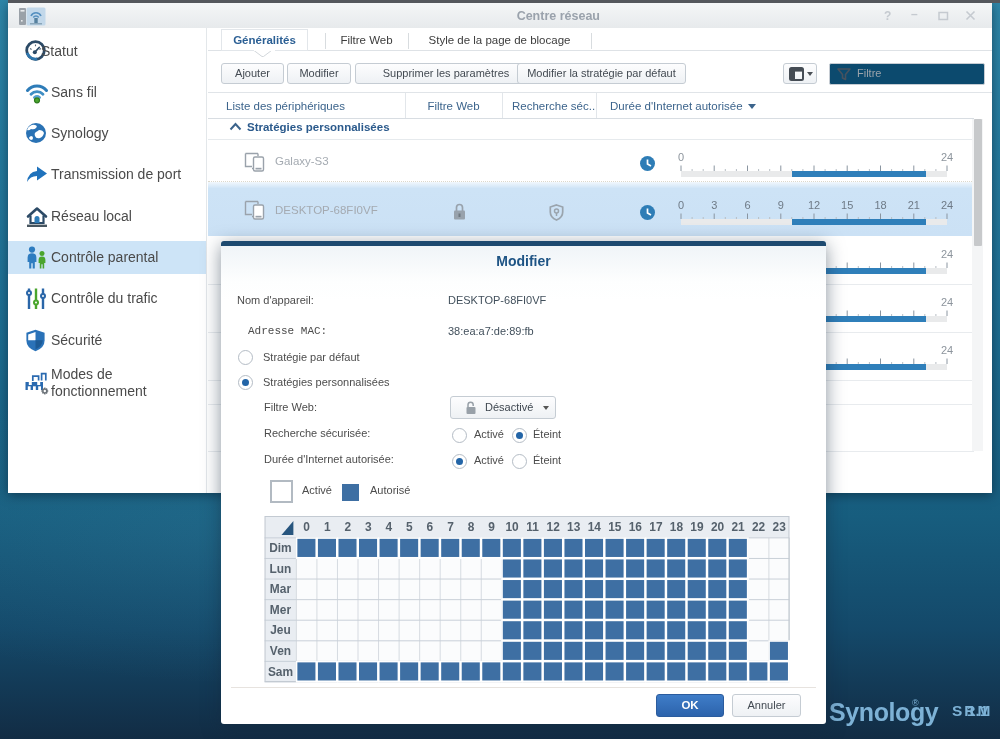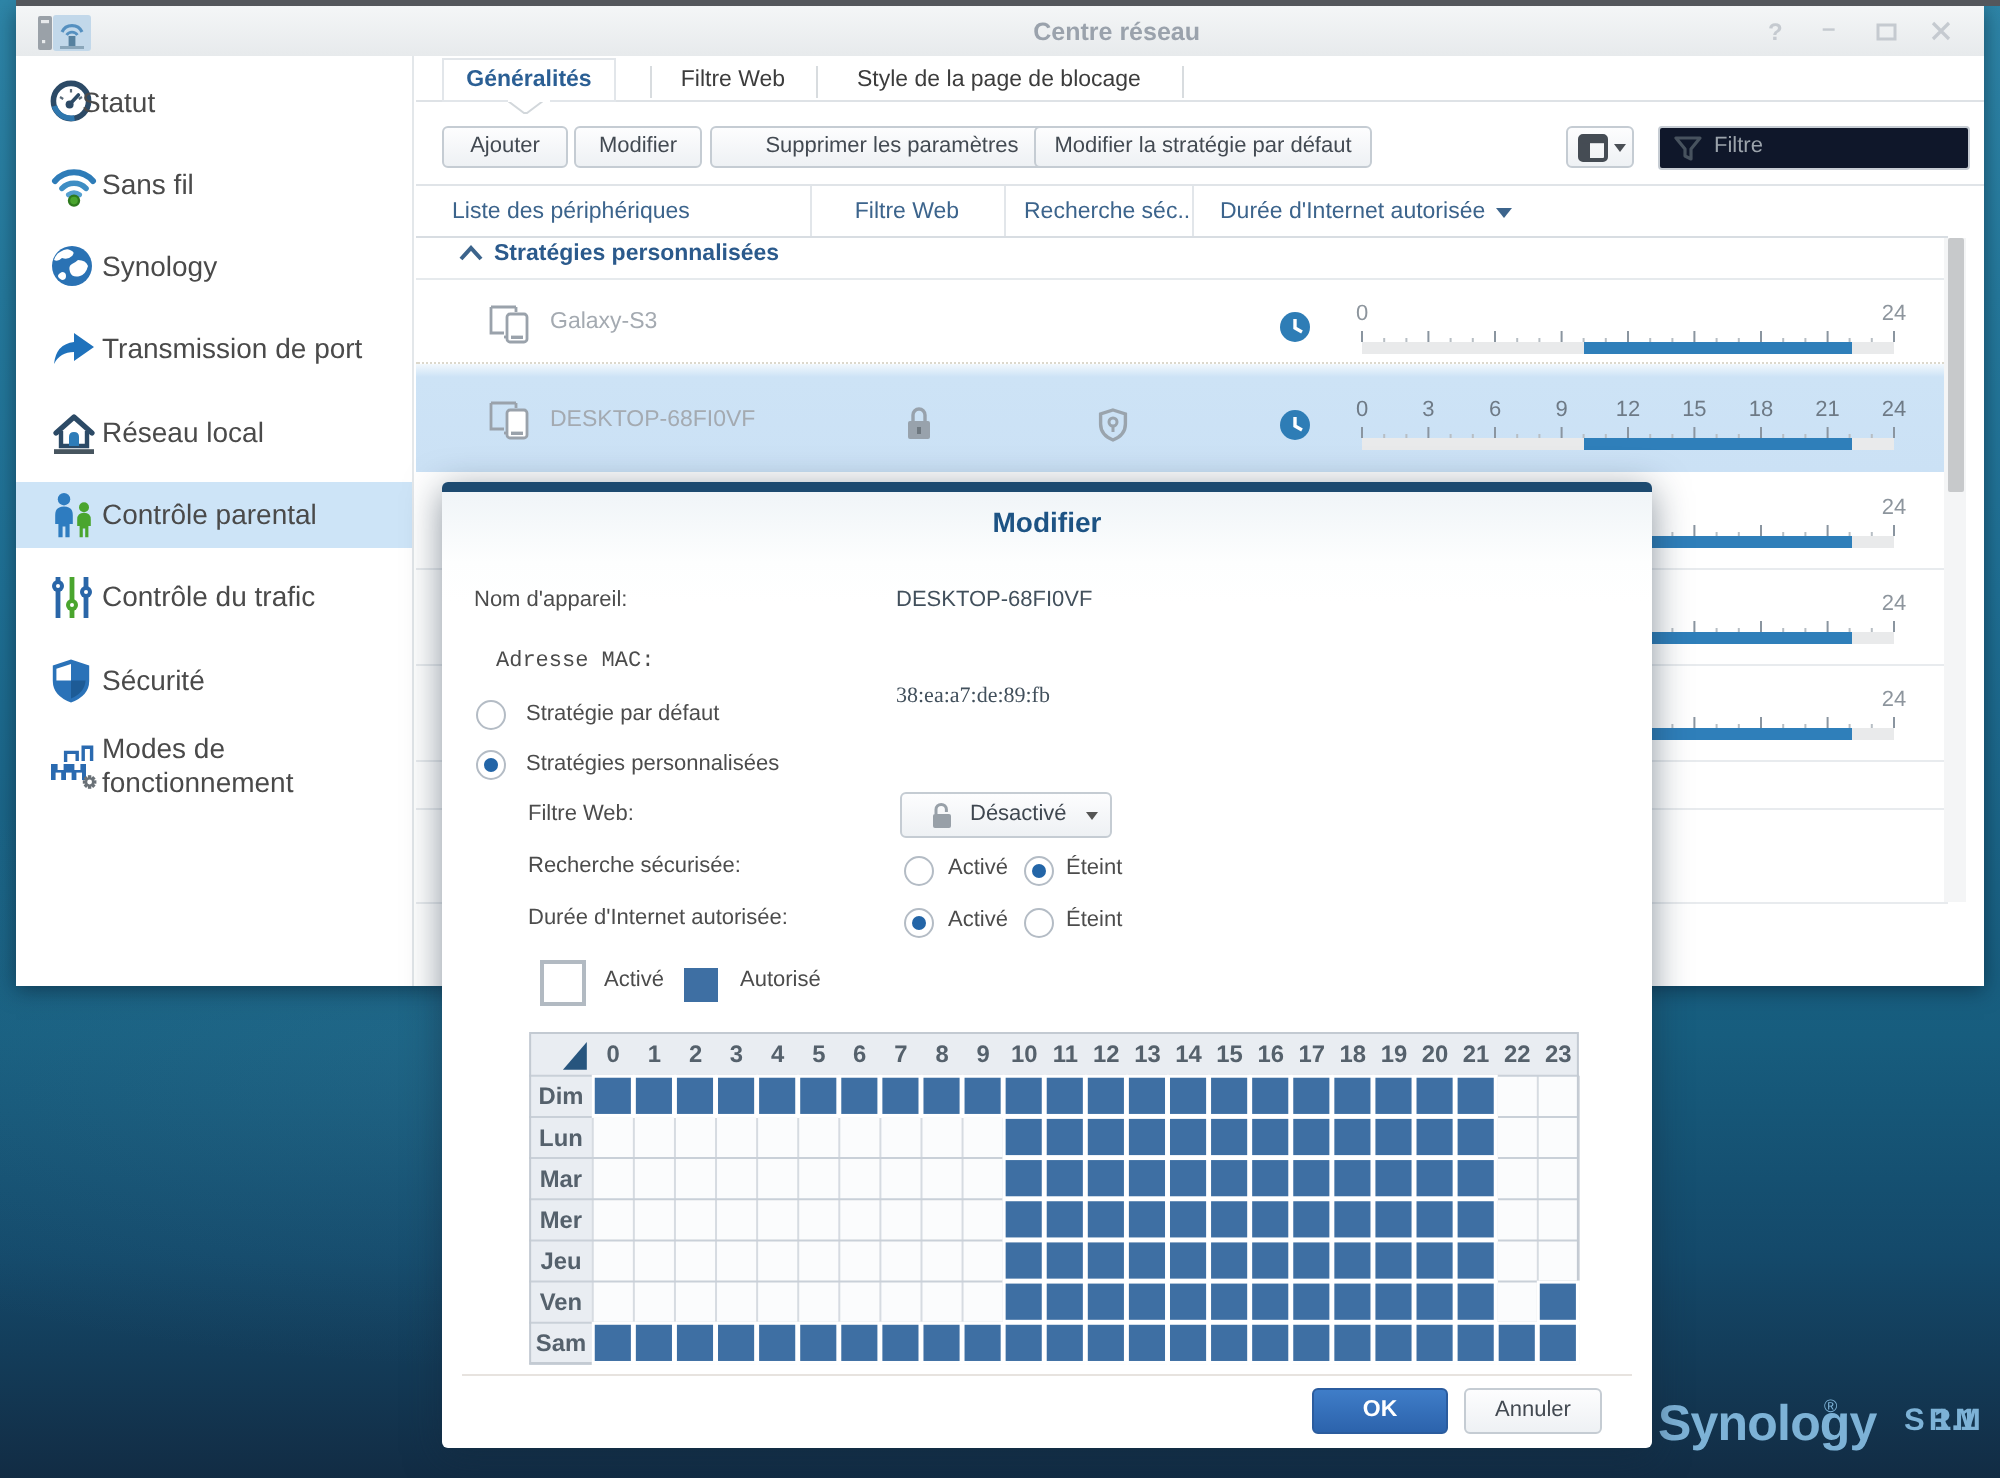--- a/index.html
+++ b/index.html
@@ -159,21 +159,21 @@
 <div class="abs btn" style="left:355px;top:63px;width:156px;height:19px;line-height:19px;padding-left:12px;">Supprimer les paramètres</div>
 <div class="abs btn" style="left:517px;top:63px;width:167px;height:19px;line-height:19px;">Modifier la stratégie par défaut</div>
 <div class="abs btn" style="left:783px;top:63px;width:32px;height:19px;">
 <svg style="position:absolute;left:5px;top:3px;" width="15" height="14" viewBox="0 0 15 14">
 <rect x="1" y="1" width="13" height="12" rx="1.5" fill="none" stroke="#454c54" stroke-width="2"></rect>
 <rect x="1" y="1" width="5" height="12" fill="#454c54"></rect>
 <rect x="2" y="2" width="11" height="2.6" fill="#454c54"></rect>
     </svg>
 <div style="position:absolute;left:23px;top:8px;width:0;height:0;border-left:3.5px solid transparent;border-right:3.5px solid transparent;border-top:4px solid #4a4f55;"></div>
 </div>
-<div class="abs" style="left:829px;top:63px;width:154px;height:20px;border:1px solid #c6ccd3;border-radius:2px;background:#0f172a;">
+<div class="abs" style="left:829px;top:63px;width:154px;height:20px;border:1px solid #c6ccd3;border-radius:2px;background:#0c4a6e;">
 <svg style="position:absolute;left:7px;top:4px;" width="14" height="13" viewBox="0 0 14 13">
 <path d="M1 1 L13 1 L8.5 6.5 L8.5 11.5 L5.5 10 L5.5 6.5 Z" fill="none" stroke="#47525e" stroke-width="1.6" stroke-linejoin="round"></path>
     </svg>
 <span style="position:absolute;left:27px;top:3px;font-size:11px;color:#9ba3ab;">Filtre</span>
   </div>
 <div class="abs" style="left:208px;top:92px;width:784px;height:1px;background:#e0e4e8;"></div>
 <div class="abs" style="left:208px;top:118px;width:766px;height:1px;background:#d8dde2;"></div>
 <div class="abs hdrtxt" style="left:226px;top:100px;">Liste des périphériques</div>
 <div class="abs hdrtxt" style="left:405px;top:100px;width:97px;text-align:center;">Filtre Web</div>
 <div class="abs hdrtxt" style="left:512px;top:100px;width:83px;overflow:hidden;">Recherche séc...</div>
@@ -389,21 +389,21 @@
 <div class="abs" style="left:208px;top:404px;width:766px;height:1px;background:#e8ebee;"></div>
 <div class="abs" style="left:208px;top:451px;width:766px;height:1px;background:#e8ebee;"></div>
 <div class="abs" style="left:972px;top:119px;width:11px;height:332px;background:#f4f5f6;"></div>
 <div class="abs" style="left:973.5px;top:119px;width:8px;height:127px;background:#c7c9cb;border-radius:1px;"></div>
 <div class="abs" id="dlg">
 <div class="abs" id="dlgtop"></div>
 <div class="abs" style="left:0;top:12px;width:605px;text-align:center;font-size:14px;font-weight:bold;color:#1d5384;">Modifier</div>
 <div class="abs dl" style="left:16px;top:53px;">Nom d'appareil:</div>
 <div class="abs dv" style="left:227px;top:53px;">DESKTOP-68FI0VF</div>
 <div class="abs dl" style="left:27px;top:84px;font-family:Liberation Mono, monospace;">Adresse MAC:</div>
-<div class="abs dv" style="left:227px;top:101px;font-family:Liberation Serif, serif;">38:ea:a7:de:89:fb</div>
+<div class="abs dv" style="left:227px;top:84px;">38:ea:a7:de:89:fb</div>
 <div class="abs radio" style="left:17px;top:109px;"></div>
 <div class="abs dl" style="left:42px;top:110px;">Stratégie par défaut</div>
 <div class="abs radio on" style="left:17px;top:134px;"></div>
 <div class="abs dl" style="left:42px;top:135px;">Stratégies personnalisées</div>
 <div class="abs dl" style="left:43px;top:160px;">Filtre Web:</div>
 <div class="abs btn" style="left:229px;top:155px;width:104px;height:21px;">
 <svg style="position:absolute;left:14px;top:4px;" width="12" height="14" viewBox="0 0 12 14">
 <path d="M3 6 L3 3.8 a2.6 2.6 0 0 1 5.2 0 L8.2 5" fill="none" stroke="#98a0a8" stroke-width="1.5"></path>
 <rect x="1.5" y="6" width="9" height="7" rx="1" fill="#98a0a8"></rect>
       </svg>

